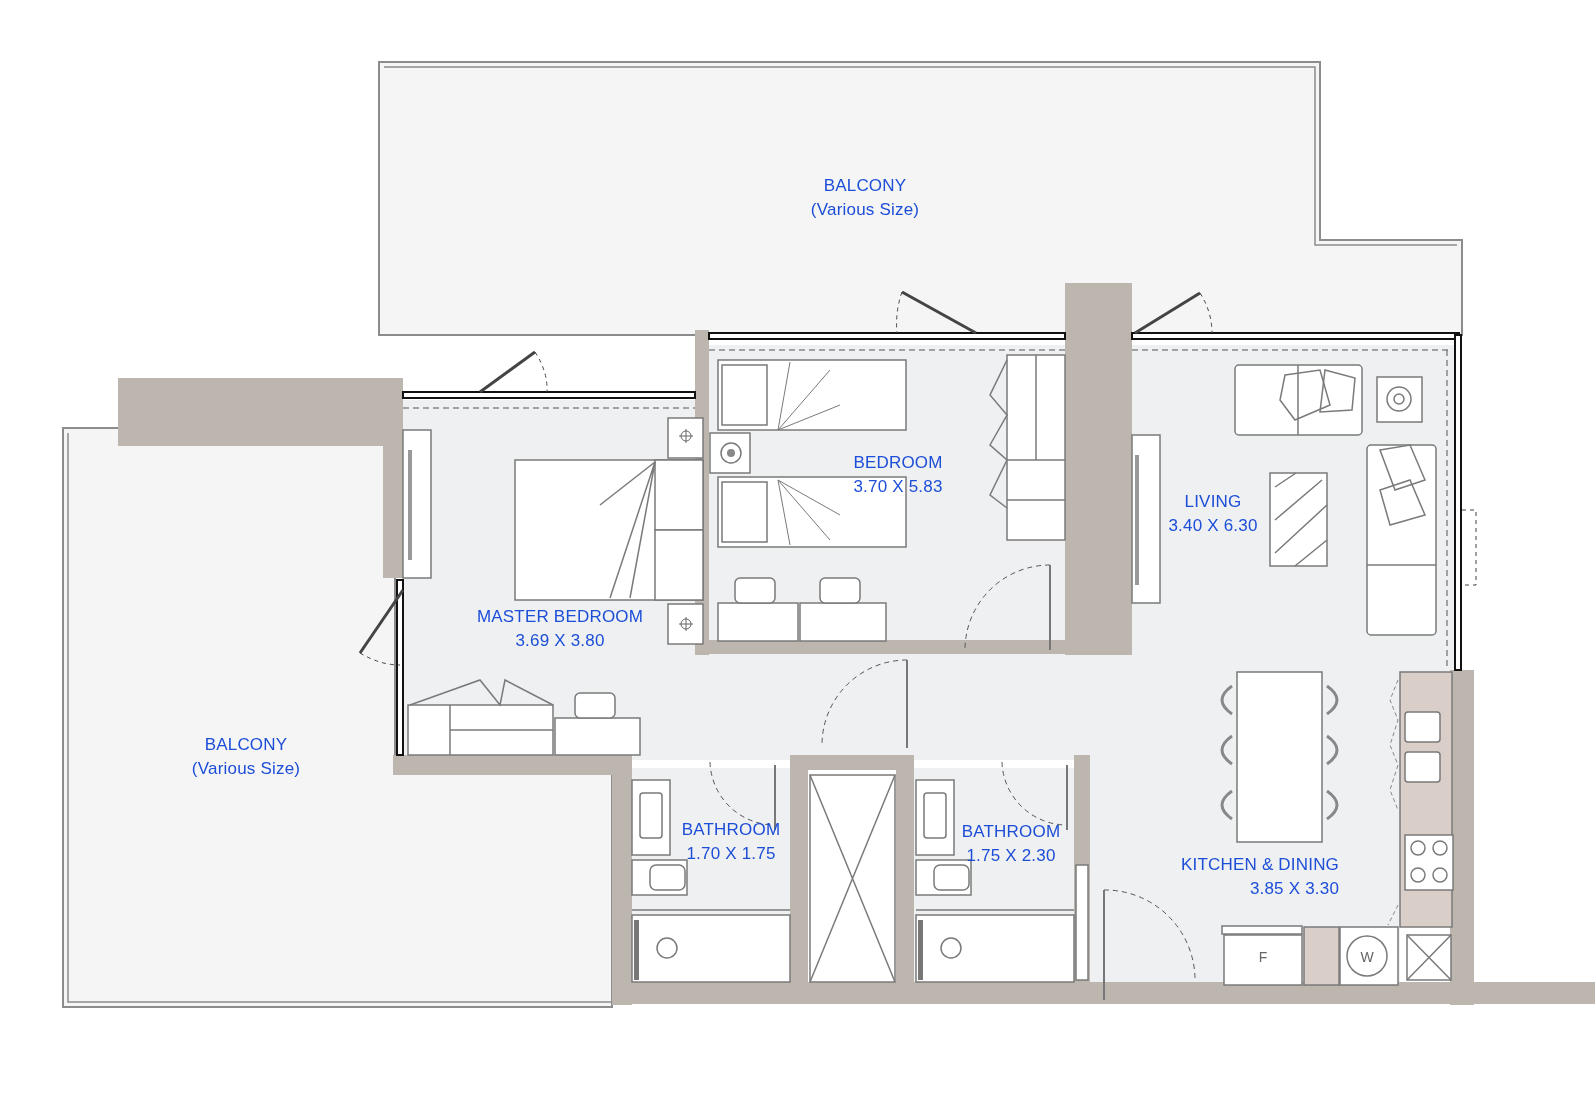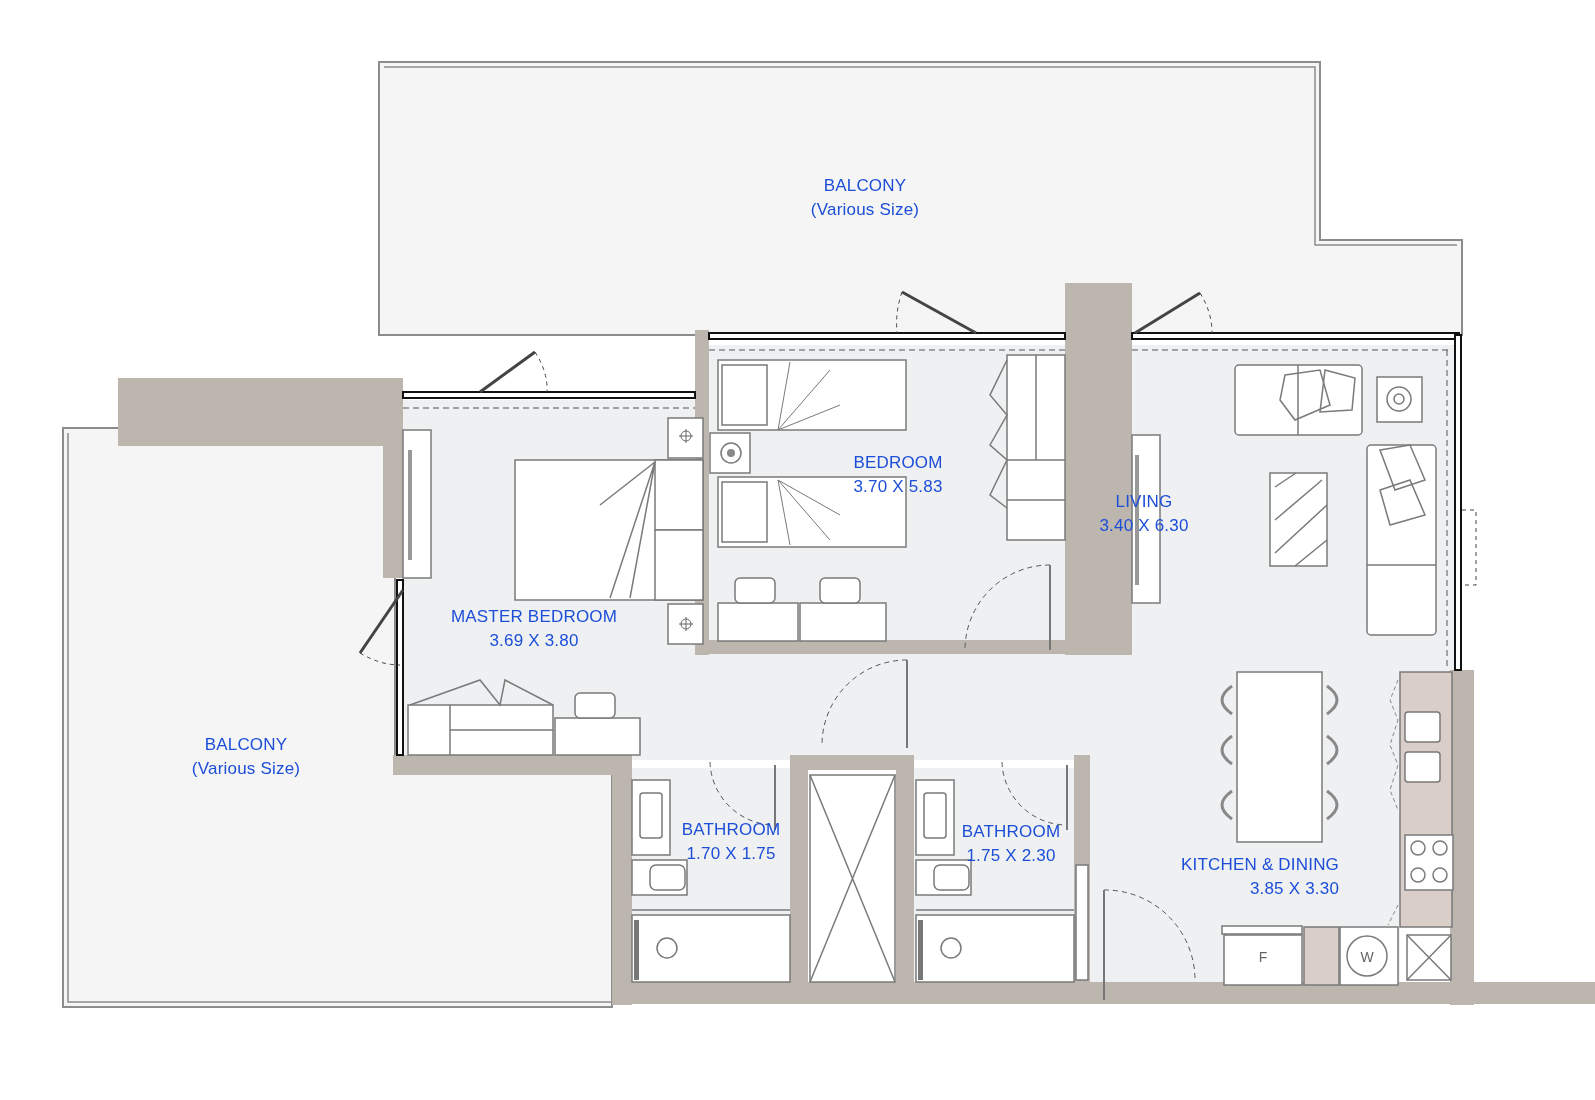--- a/index.html
+++ b/index.html
@@ -218,29 +218,29 @@
 
 <div id="labels">
   <div class="lbl" style="left:865px;top:174px;">
     <span>BALCONY</span>
     <span>(Various Size)</span>
   </div>
   <div class="lbl" style="left:246px;top:733px;">
     <span>BALCONY</span>
     <span>(Various Size)</span>
   </div>
-  <div class="lbl" style="left:534px;top:605px;">
+  <div class="lbl" style="left:560px;top:605px;">
     <span>MASTER BEDROOM</span>
     <span>3.69 X 3.80</span>
   </div>
   <div class="lbl" style="left:898px;top:406px;margin-top:45px;">
     <span>BEDROOM</span>
     <span>3.70 X 5.83</span>
   </div>
-  <div class="lbl" style="left:1144px;top:490px;">
+  <div class="lbl" style="left:1213px;top:490px;">
     <span>LIVING</span>
     <span>3.40 X 6.30</span>
   </div>
   <div class="lbl" style="left:731px;top:818px;">
     <span>BATHROOM</span>
     <span>1.70 X 1.75</span>
   </div>
   <div class="lbl" style="left:1011px;top:820px;">
     <span>BATHROOM</span>
     <span>1.75 X 2.30</span>

